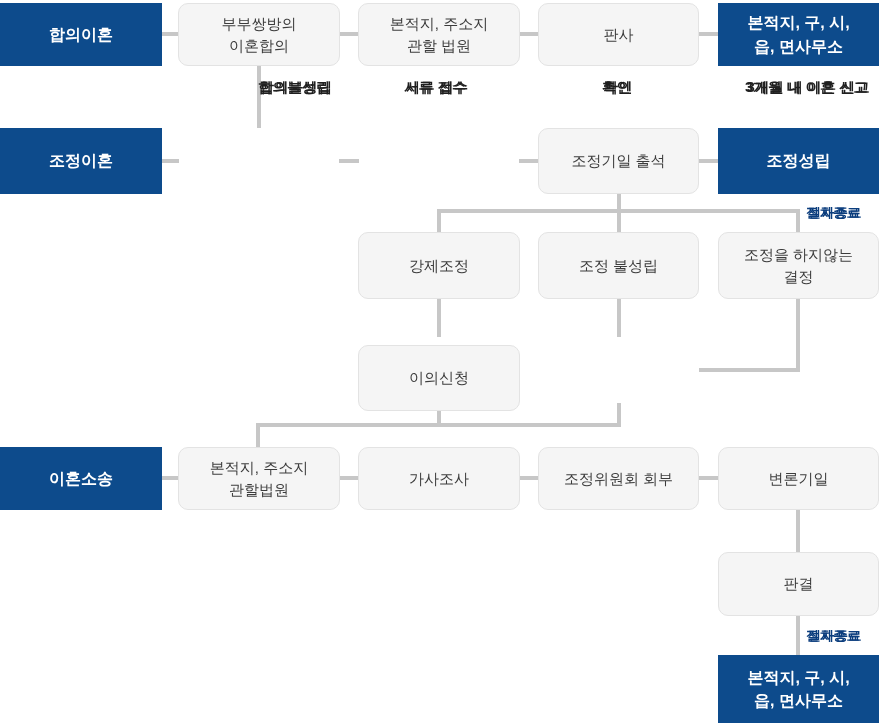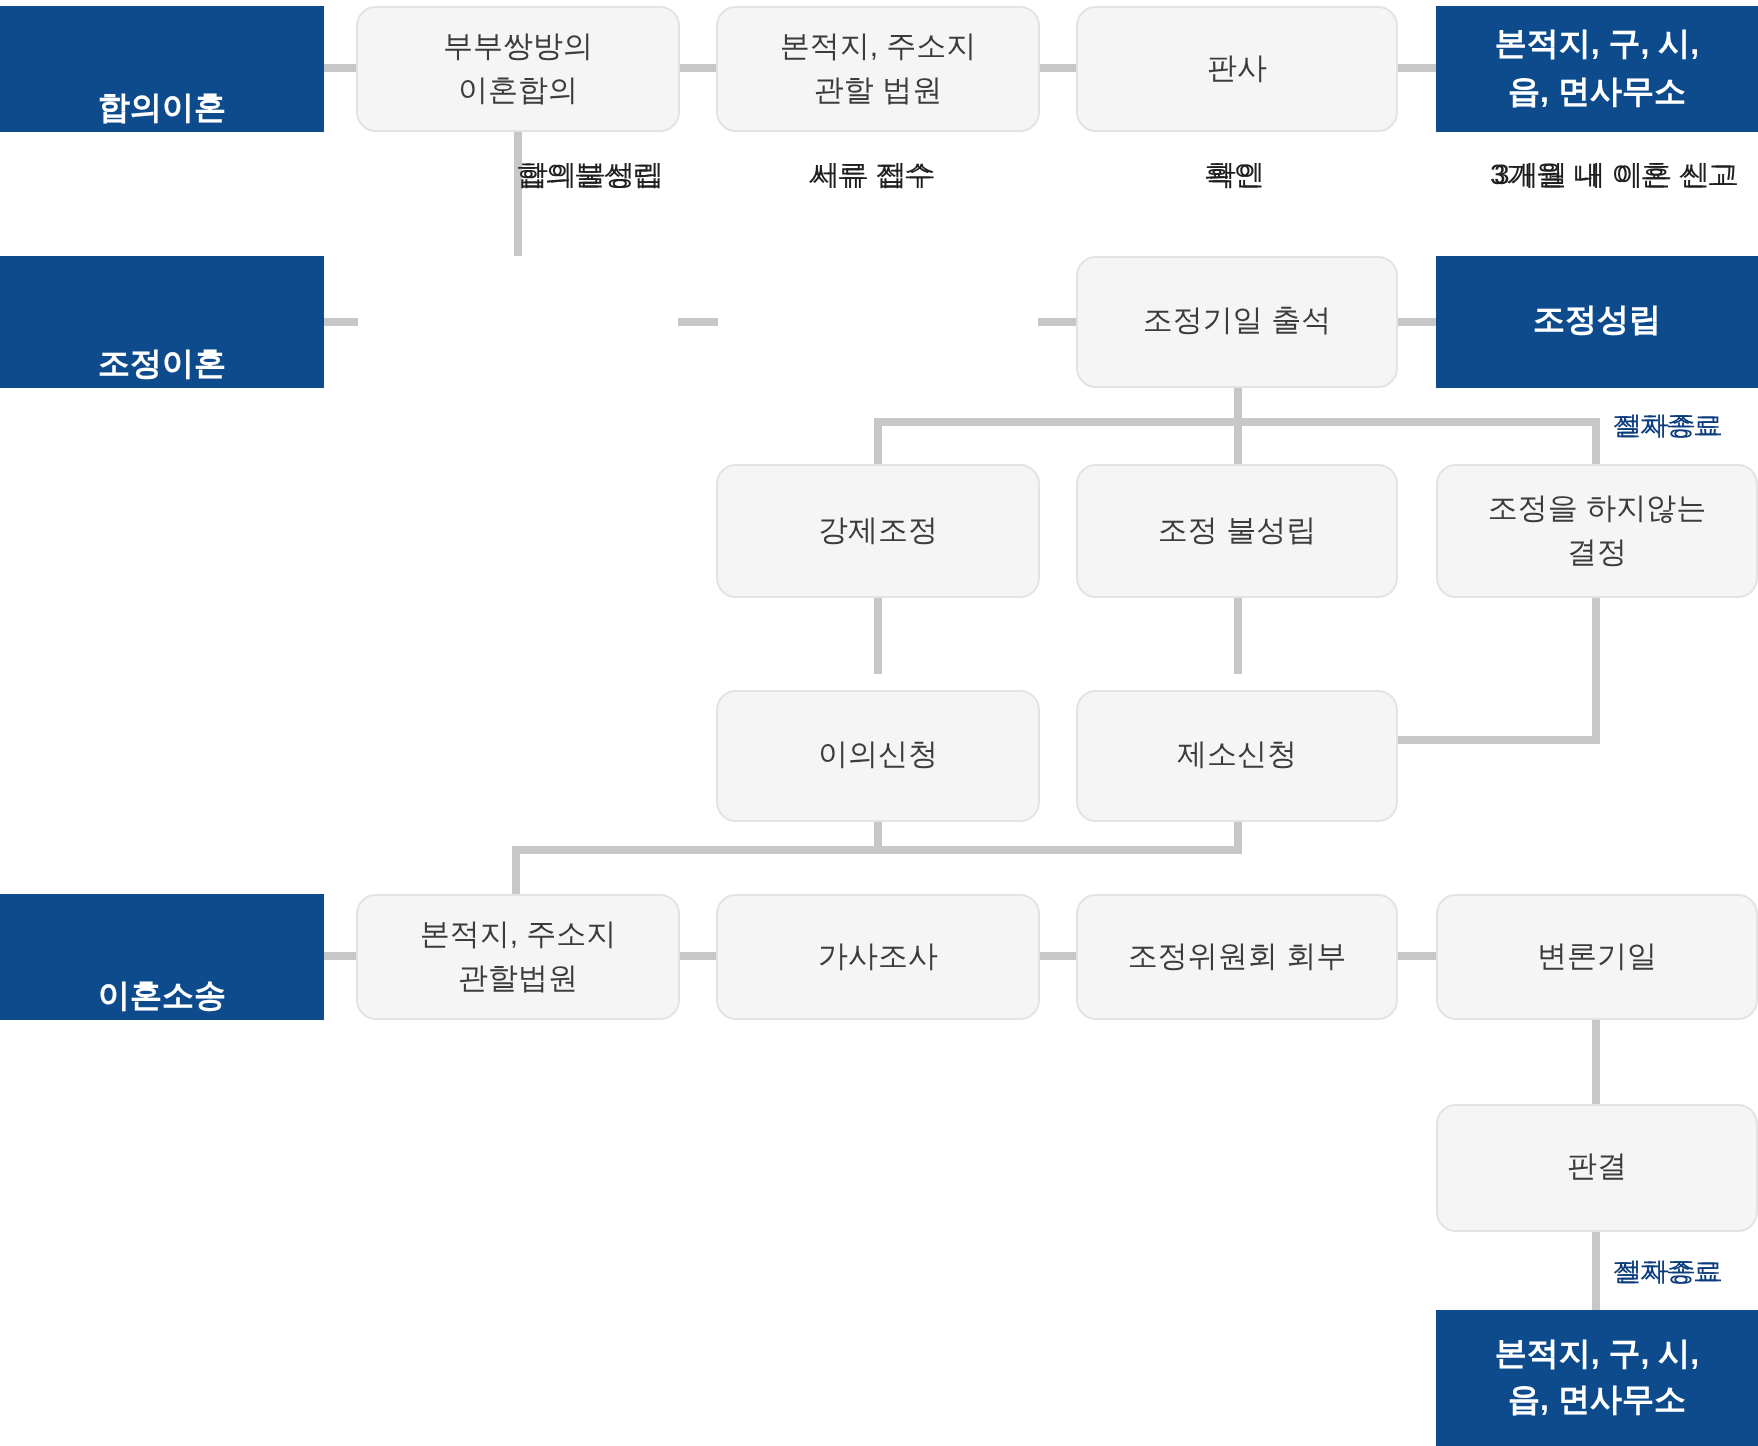--- a/index.html
+++ b/index.html
@@ -16,38 +16,38 @@
 
   
   .box{position:absolute;display:flex;align-items:center;justify-content:center;
        text-align:center;box-sizing:border-box;}
   .box span{white-space:pre-line;line-height:1.45;}
   .light{background:var(--box-bg);border:1px solid var(--box-border);border-radius:10px;
          color:#3c3c3c;font-size:15px;z-index:2;}
   .blue{background:var(--primary);color:#ffffff;font-weight:700;font-size:16px;z-index:2;}
 
   
-  .c0{left:0;width:162px;align-items:flex-end;}
+  .c0{left:0;width:162px;}
   .c1{left:178px;width:162px;}
   .c2{left:358px;width:162px;}
   .c3{left:538px;width:161px;}
   .c4{left:718px;width:161px;}
   .r1{top:3px;height:63px;}
   .r2{top:128px;height:66px;}
   .r3{top:232px;height:67px;}
   .r4{top:345px;height:66px;}
   .r5{top:447px;height:63px;}
   .r6{top:552px;height:64px;}
   .r7{top:655px;height:68px;}
 
   
   .line{position:absolute;background:var(--connector);z-index:1;}
 
   
-  .edge-label{position:absolute;z-index:3;font-size:14px;font-weight:400;
+  .edge-label{position:absolute;z-index:3;font-size:14px;font-weight:700;
               color:var(--edge-label);text-shadow:2px 0 0 currentColor;
               letter-spacing:0.5px;white-space:nowrap;}
   .end-label{color:var(--end-label);font-size:13px;}
 </style>
 </head>
 <body>
 
 <div class="canvas">
 
   <div class="box blue c0 r1">
@@ -85,23 +85,20 @@
   <div class="box light c3 r3">
       <span>조정 불성립</span>
     </div>
   <div class="box light c4 r3">
       <span>조정을 하지않는
 결정</span>
     </div>
 
   <div class="box light c2 r4">
       <span>이의신청</span>
-    </div>
-  <div class="box light c3 r4">
-      <span>제소신청</span>
     </div>
 
   <div class="box blue c0 r5">
       <span>이혼소송</span>
     </div>
   <div class="box light c1 r5">
       <span>본적지, 주소지
 관할법원</span>
     </div>
   <div class="box light c2 r5">

